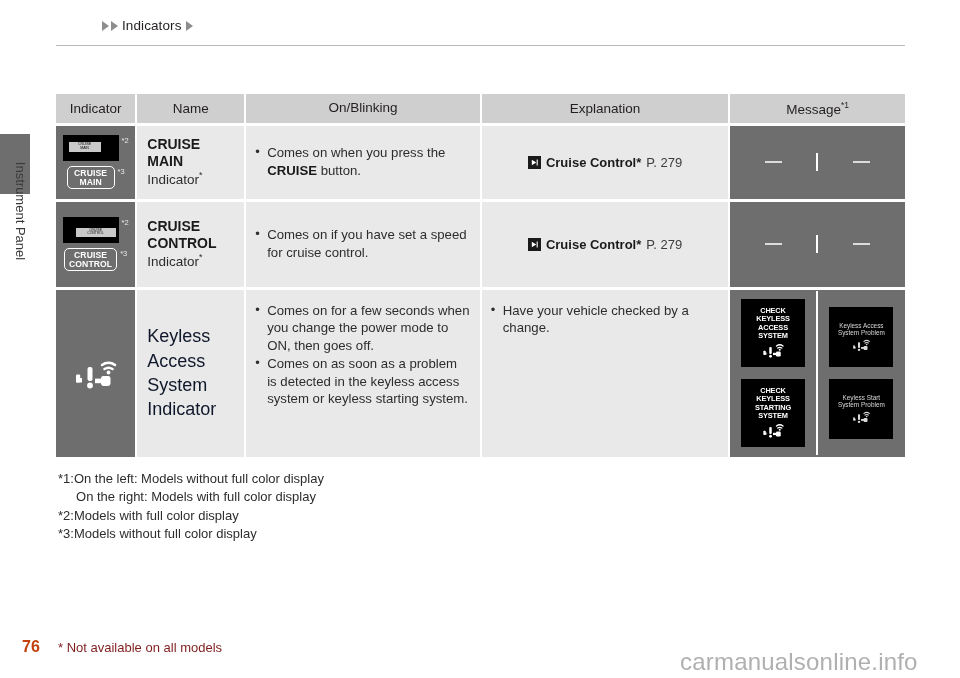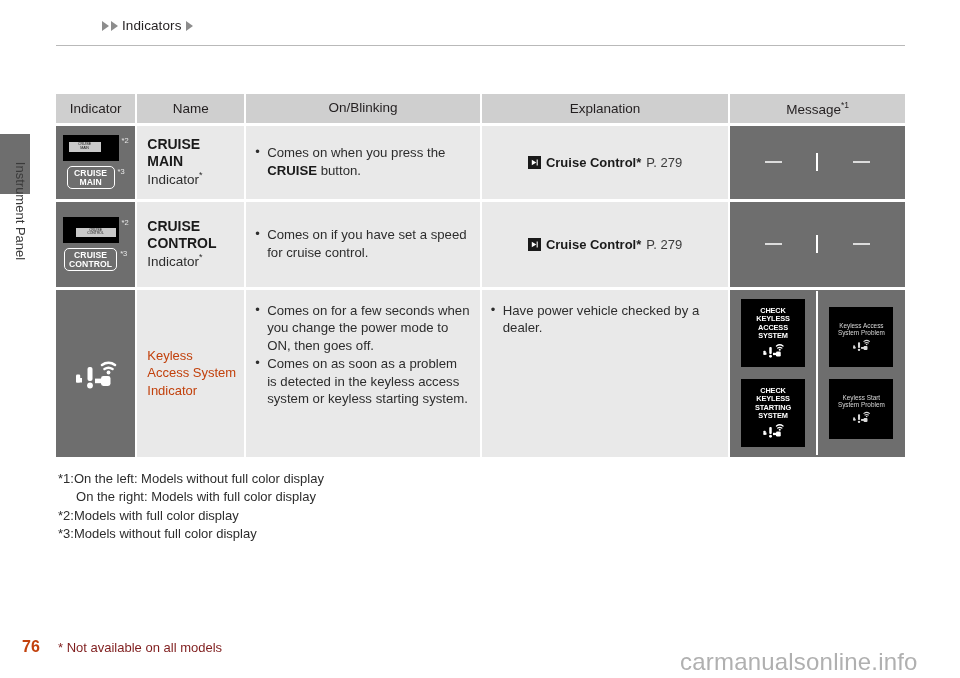--- a/index.html
+++ b/index.html
@@ -111,21 +111,21 @@
     border: 1.6px solid #ffffff; border-radius: 5px;
     padding: 2px 4px; min-width: 48px;
     display: flex; flex-direction: column; align-items: center; justify-content: center;
     font-size: 8.6px; font-weight: bold; color: #ffffff;
     line-height: 1.02; text-align: center; letter-spacing: .1px;
   }
 
   
   .nm-bold { font-weight: bold; font-size: 14px; line-height: 1.22; color: #1a1a1a; }
   .nm-sub  { font-size: 13.5px; color: #2d2d2d; line-height: 1.3; }
-  .nm-plain{ font-size: 13px; color: #c2410c; line-height: 1.35; }
+  .nm-plain{ font-size: 18px; color: #0f172a; line-height: 1.35; }
   .ast { font-size: 9px; vertical-align: super; }
 
   
   ul.blist { list-style: none; }
   ul.blist li {
     position: relative; padding-left: 13px;
     font-size: 13.2px; line-height: 1.33; color: #2d2d2d;
     margin-bottom: 1px;
   }
   ul.blist li::before {
@@ -347,21 +347,21 @@
         <div class="nm-plain">Keyless Access System Indicator</div>
       </td>
       <td class="c-on" style="vertical-align:top;padding-top:12px">
         <ul class="blist">
           <li>Comes on for a few seconds when you change the power mode to ON, then goes off.</li>
           <li>Comes on as soon as a problem is detected in the keyless access system or keyless starting system.</li>
         </ul>
       </td>
       <td class="c-exp" style="vertical-align:top;padding-top:12px">
         <ul class="blist">
-          <li>Have power vehicle checked by a dealer.</li>
+          <li>Have your vehicle checked by a change.</li>
         </ul>
       </td>
       <td class="c-msg">
         <div class="msg-grid">
           <div class="msg-half left">
             <div class="lcd mono">
               <div class="lcd-text">CHECK
 KEYLESS
 ACCESS
 SYSTEM</div>

